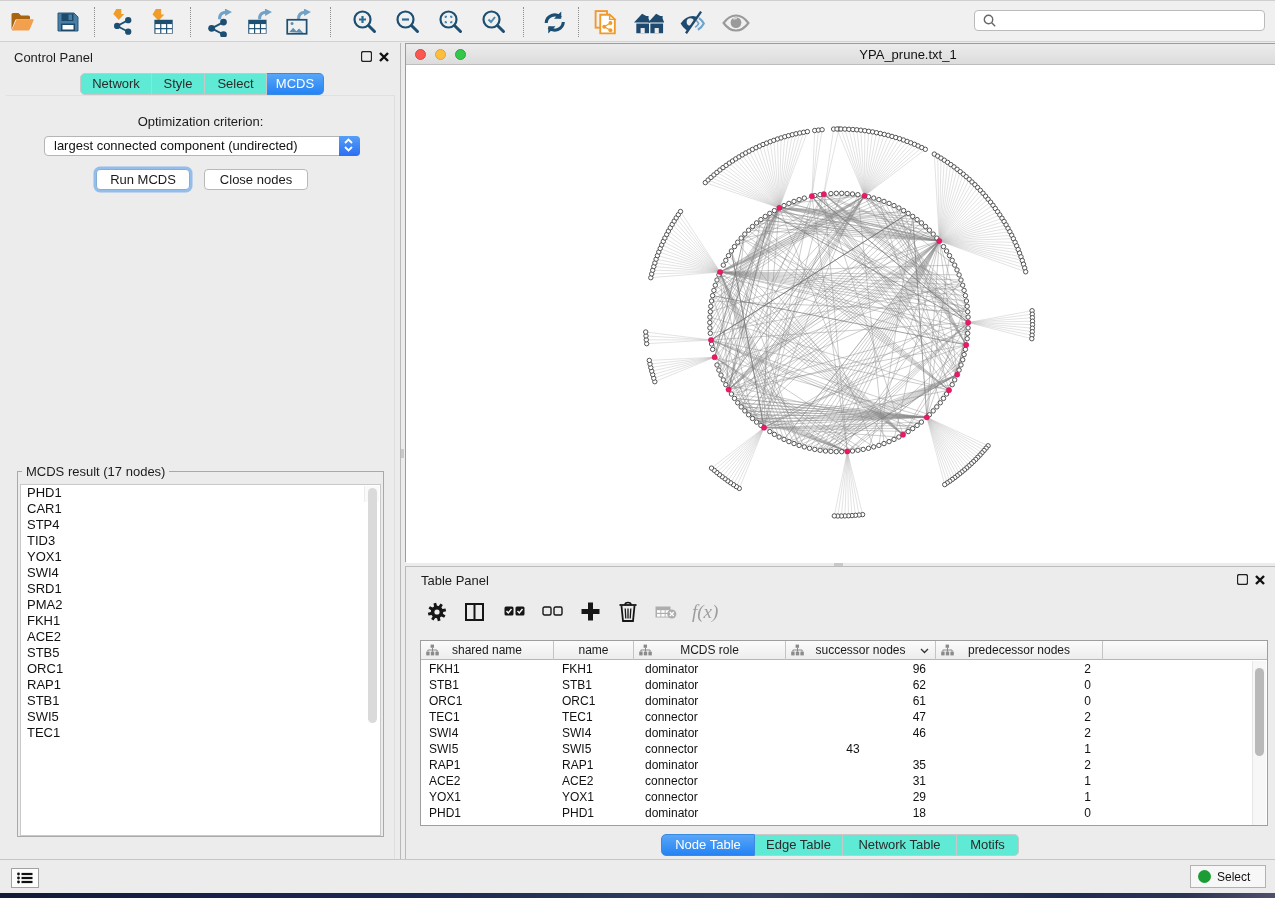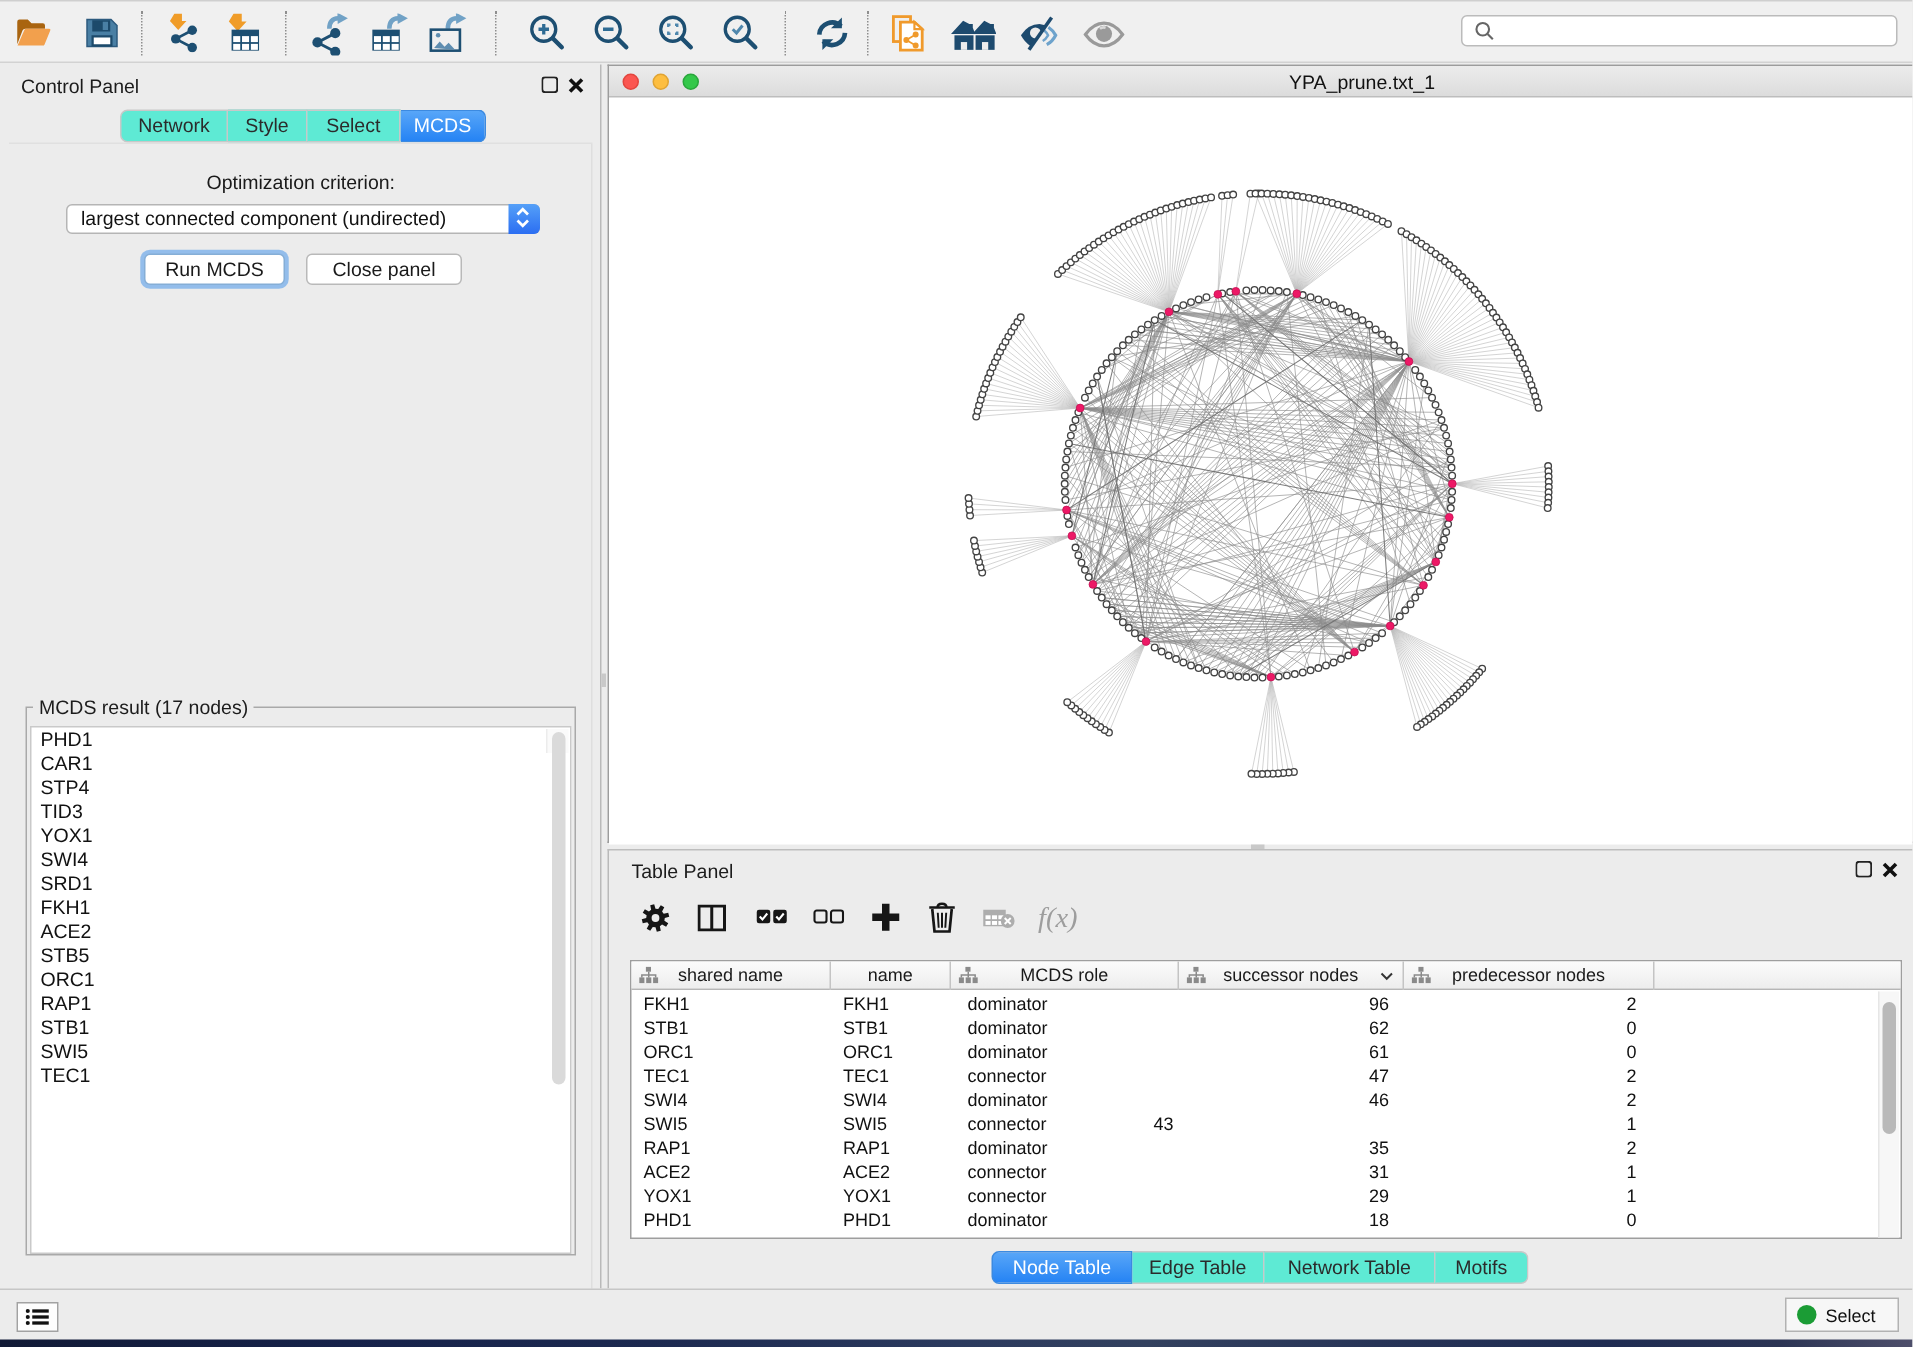--- a/index.html
+++ b/index.html
@@ -197,31 +197,32 @@
     <div class="abs" style="left:6px;top:52px;width:389px;height:793px;border-top:1px solid #e0e0e0"></div>
     <div class="abs" style="left:394px;top:53px;width:1px;height:780px;background:#dedede"></div>
     <div class="abs" style="left:0;top:71px;width:401px;text-align:center;font-size:13px;color:#1a1a1a">Optimization criterion:</div>
     <div id="combo" class="abs">largest connected component (undirected)<div class="cap">
         <svg width="19" height="18" viewBox="0 0 19 18" style="position:absolute;left:0;top:0">
           <path d="M6 7 L9.5 3.5 L13 7" stroke="#fff" stroke-width="1.8" fill="none"></path>
           <path d="M6 11 L9.5 14.5 L13 11" stroke="#fff" stroke-width="1.8" fill="none"></path>
         </svg>
       </div></div>
     <div class="btn" style="left:96px;top:126px;width:94px;box-shadow:0 0 0 2.5px rgba(100,165,235,0.65);border-color:#85aed6">Run MCDS</div>
-    <div class="btn" style="left:204px;top:126px;width:104px">Close panel</div>
+    <div class="btn" style="left:204px;top:126px;width:104px">Close nodes</div>
     <div id="grpbox" class="abs">
       <div id="grplabel">MCDS result (17 nodes)</div>
       <div id="mcdslist">
         <div>PHD1</div>
         <div>CAR1</div>
         <div>STP4</div>
         <div>TID3</div>
         <div>YOX1</div>
         <div>SWI4</div>
         <div>SRD1</div>
+        <div>PMA2</div>
         <div>FKH1</div>
         <div>ACE2</div>
         <div>STB5</div>
         <div>ORC1</div>
         <div>RAP1</div>
         <div>STB1</div>
         <div>SWI5</div>
         <div>TEC1</div>
         <div id="mcdssb">
           <i></i>
@@ -709,21 +710,21 @@
         <div class="c" style="left:8px">SWI4</div>
         <div class="c" style="left:141px">SWI4</div>
         <div class="c" style="left:224px">dominator</div>
         <div class="c" style="left:365px;width:140px;text-align:right">46</div>
         <div class="c" style="left:515px;width:155px;text-align:right">2</div>
       </div>
       <div class="row" style="top:100px">
         <div class="c" style="left:8px">SWI5</div>
         <div class="c" style="left:141px">SWI5</div>
         <div class="c" style="left:224px">connector</div>
-        <div class="c" style="left:348px;width:140px;text-align:left">43</div>
+        <div class="c" style="left:362px;width:140px;text-align:center">43</div>
         <div class="c" style="left:515px;width:155px;text-align:right">1</div>
       </div>
       <div class="row" style="top:116px">
         <div class="c" style="left:8px">RAP1</div>
         <div class="c" style="left:141px">RAP1</div>
         <div class="c" style="left:224px">dominator</div>
         <div class="c" style="left:365px;width:140px;text-align:right">35</div>
         <div class="c" style="left:515px;width:155px;text-align:right">2</div>
       </div>
       <div class="row" style="top:132px">

